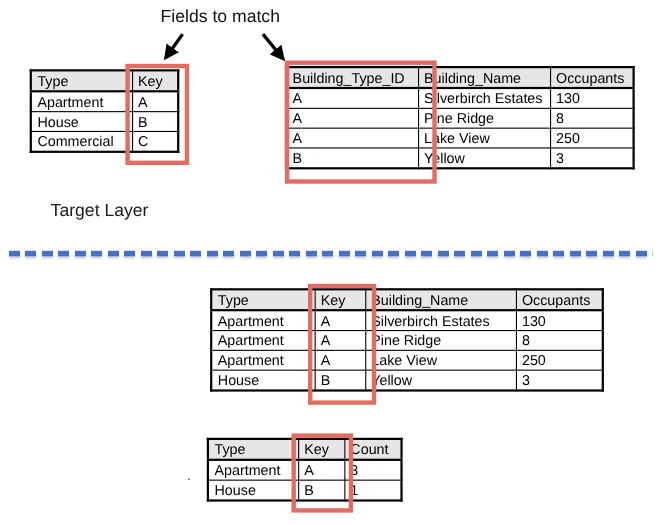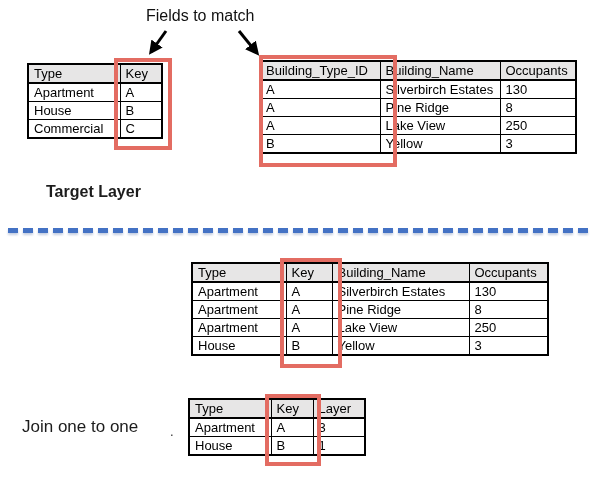--- a/index.html
+++ b/index.html
@@ -18,21 +18,21 @@
     font-size: 16px;
     color: #111;
     white-space: nowrap;
   }
   .section-label {
     position: absolute;
     font-size: 16px;
     color: #1c1c1c;
     white-space: nowrap;
   }
-  .label-target { left: 46px; top: 183px; font-weight: bold; }
+  .label-target { left: 46px; top: 183px; }
   .label-join   { left: 309px; top: 183px; }
   .label-many   { left: 17px; top: 293px; font-size: 17px; }
   .label-one    { left: 22px; top: 417px; font-size: 17px; }
   .stray-dot    { position: absolute; left: 170px; top: 424px; font-size: 13px; color: #333; }
 
   table.data {
     position: absolute;
     border-collapse: collapse;
     table-layout: fixed;
     font-size: 13px;
@@ -215,35 +215,34 @@
           <td>House</td>
           <td>B</td>
           <td>Yellow</td>
           <td>3</td>
         </tr>
       </tbody>
     </table>
 
   <div class="hl-box hl-many"></div>
 
-  <div class="section-label label-one">Join one to one</div>
 
   <div class="stray-dot">.</div>
 
   <table class="data tbl-one">
     <colgroup>
         <col style="width:82px">
         <col style="width:42px">
         <col style="width:52px">
       </colgroup>
   <thead>
         <tr>
           <th>Type</th>
           <th>Key</th>
-          <th>Layer</th>
+          <th>Count</th>
         </tr>
       </thead>
       <tbody>
         <tr>
           <td>Apartment</td>
           <td>A</td>
           <td>3</td>
         </tr>
         <tr>
           <td>House</td>

